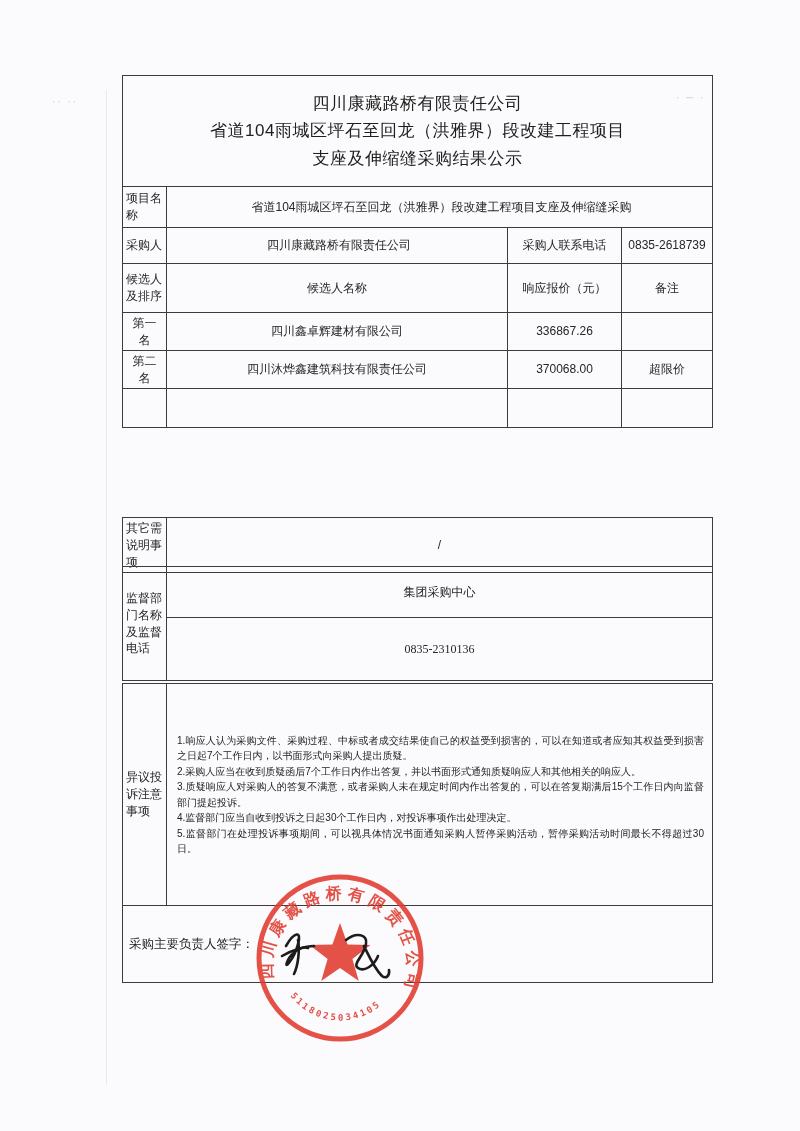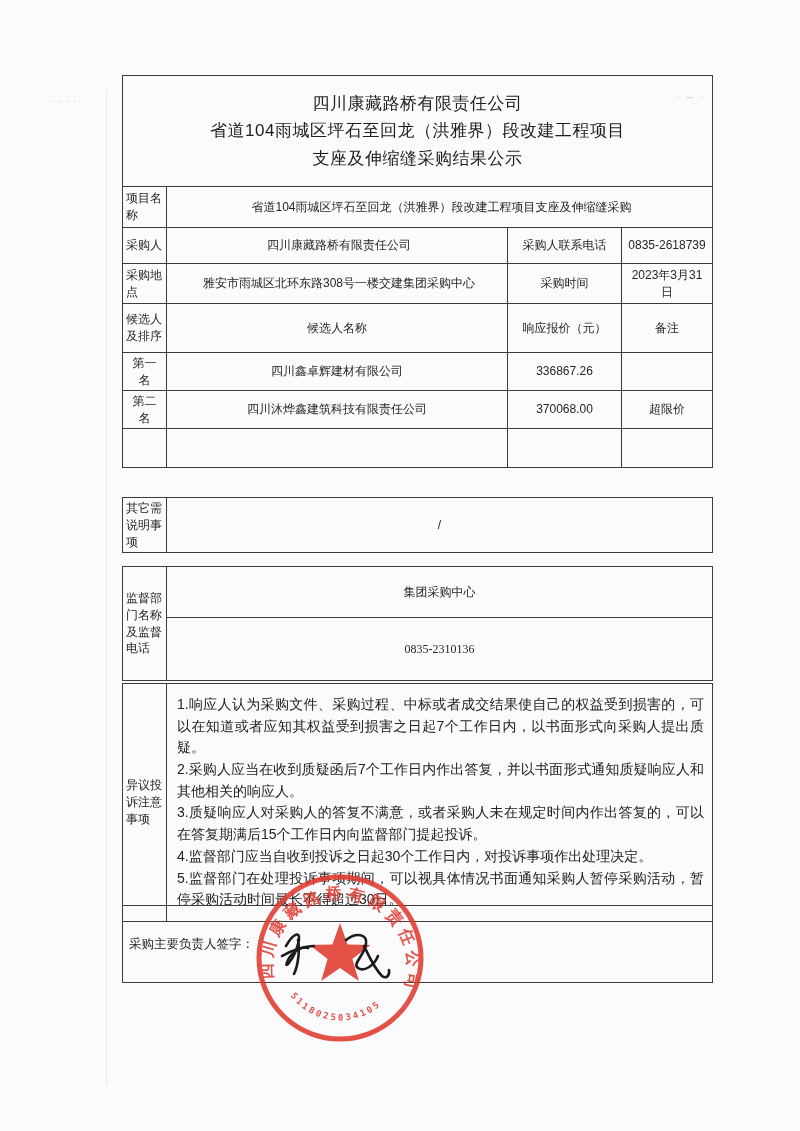--- a/index.html
+++ b/index.html
@@ -10,41 +10,41 @@
     color:#2b2b2b;
     overflow:hidden;
   }
   .page-edge{position:absolute;background:#dcd9de;}
   .smudge{position:absolute;color:#c9c6cc;font-size:10px;letter-spacing:2px;}
   .doc{position:absolute;left:122px;top:75px;width:590px;}
   table{border-collapse:collapse;table-layout:fixed;width:590px;position:absolute;left:0;}
   td{border:1px solid #3c3c3c;font-size:12px;color:#262626;vertical-align:middle;
      padding:2px 4px;word-break:break-all;line-height:1.35;}
   .t-a{top:0;}
-  .t-b{top:422px;padding-left:30px;}
+  .t-b{top:442px;padding-left:30px;}
   .t-c{top:491px;}
   .t-d{top:608px;}
   .t-e{top:830px;}
   .col-label{width:44px;}
   .col-main{width:341px;}
   .col-mid{width:114px;}
   .col-last{width:91px;}
   .title-cell{height:98px;text-align:center;vertical-align:middle;padding:6px 10px;}
   .title-line{font-size:17px;font-weight:500;line-height:1.6;color:#1e1e1e;letter-spacing:0.5px;}
   .lbl{text-align:left;padding:2px 3px;line-height:1.4;}
   .v-left{text-align:center;padding-left:8px;}
   .v-center{text-align:center;}
   .r1{height:41px;} .r2{height:36px;} .r3{height:40px;} .r4{height:55px;}
   .r5{height:49px;} .r6{height:38px;} .r7{height:38px;} .r8{height:39px;}
   .rb{height:43px;}
   .rc1{height:51px;} .rc2{height:63px;font-family:Liberation Serif, serif;}
   .rd{height:222px;}
   .re{height:77px;}
   .objection-cell{vertical-align:middle;padding:10px 8px 10px 10px;}
-  .objection-item{font-size:14px;line-height:1.55;text-align:justify;color:#222;}
+  .objection-item{font-size:10px;line-height:1.55;text-align:justify;color:#222;}
   .sig-cell{text-align:left;vertical-align:middle;padding-left:6px;font-size:12.5px;}
   .stamp{position:absolute;left:253px;top:871px;width:174px;height:174px;z-index:5;opacity:0.88;}
   .handsign{position:absolute;left:268px;top:916px;width:150px;height:80px;z-index:6;}
 </style>
 </head>
 <body>
 
 <div class="page-edge" style="left:106px;top:90px;width:1px;height:995px;opacity:0.55;"></div>
 <div class="smudge" style="left:52px;top:96px;">·· ··</div>
 <div class="smudge" style="left:676px;top:92px;">· ─ ·</div>
@@ -68,26 +68,20 @@
     </tr>
     <tr class="r1">
       <td class="lbl">项目名称</td>
       <td colspan="3" class="v-left">省道104雨城区坪石至回龙（洪雅界）段改建工程项目支座及伸缩缝采购</td>
     </tr>
     <tr class="r2">
       <td class="lbl">采购人</td>
       <td class="v-left">四川康藏路桥有限责任公司</td>
       <td class="v-center">采购人联系电话</td>
       <td class="v-center">0835-2618739</td>
-    </tr>
-    <tr class="r3">
-      <td class="lbl">采购地点</td>
-      <td class="v-left">雅安市雨城区北环东路308号一楼交建集团采购中心</td>
-      <td class="v-center">采购时间</td>
-      <td class="v-center">2023年3月31日</td>
     </tr>
     <tr class="r5">
       <td class="lbl">候选人及排序</td>
       <td class="v-center">候选人名称</td>
       <td class="v-center">响应报价（元）</td>
       <td class="v-center">备注</td>
     </tr>
     <tr class="r6">
       <td class="v-center">第一名</td>
       <td class="v-center">四川鑫卓辉建材有限公司</td>

